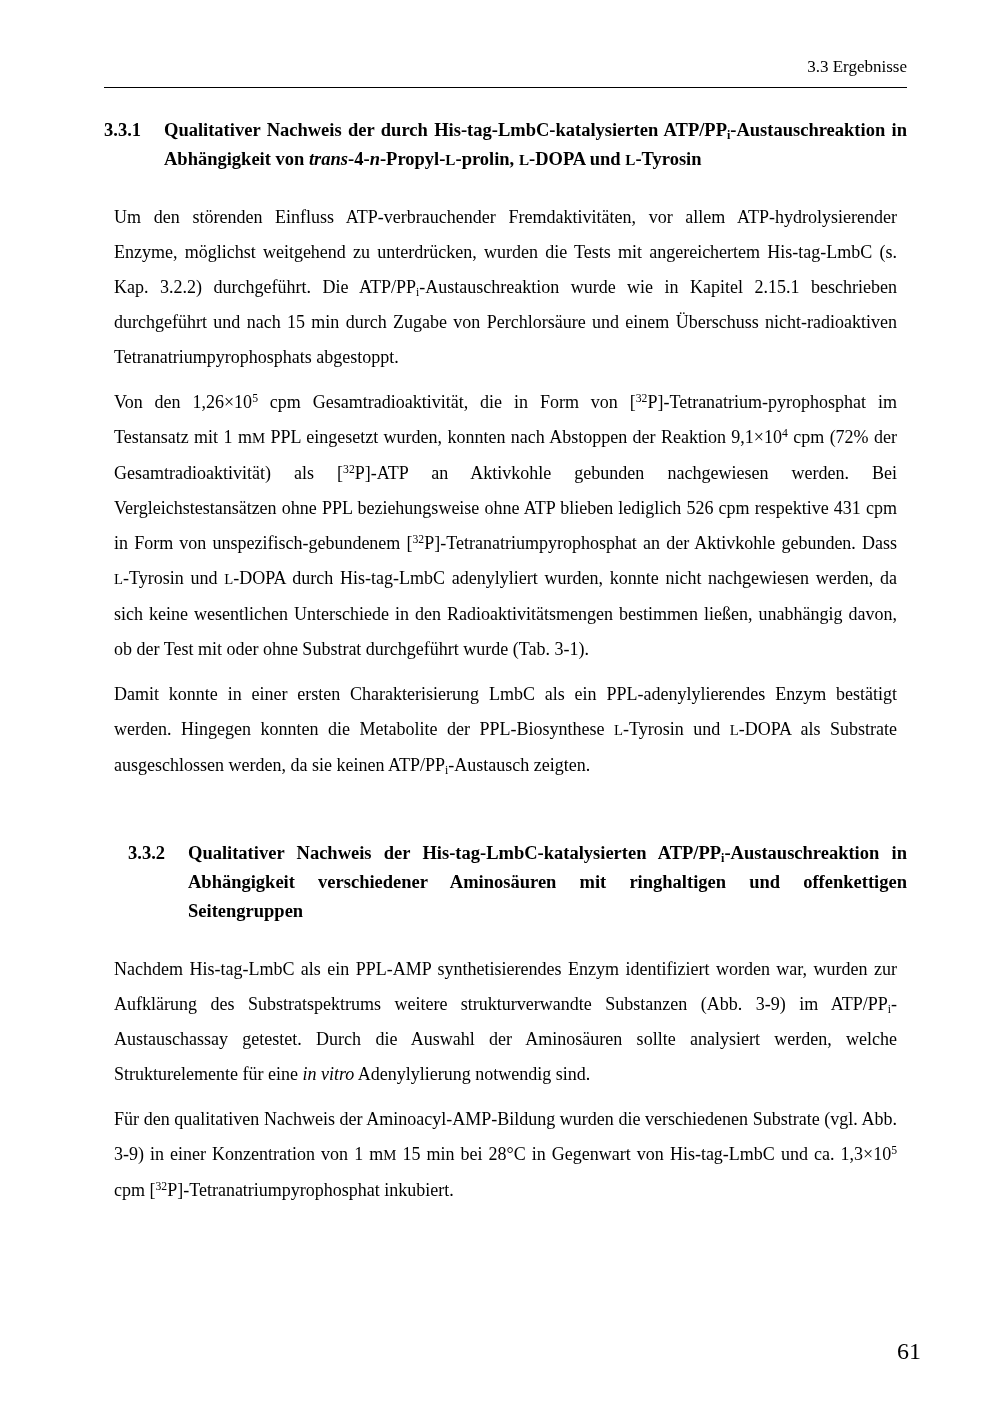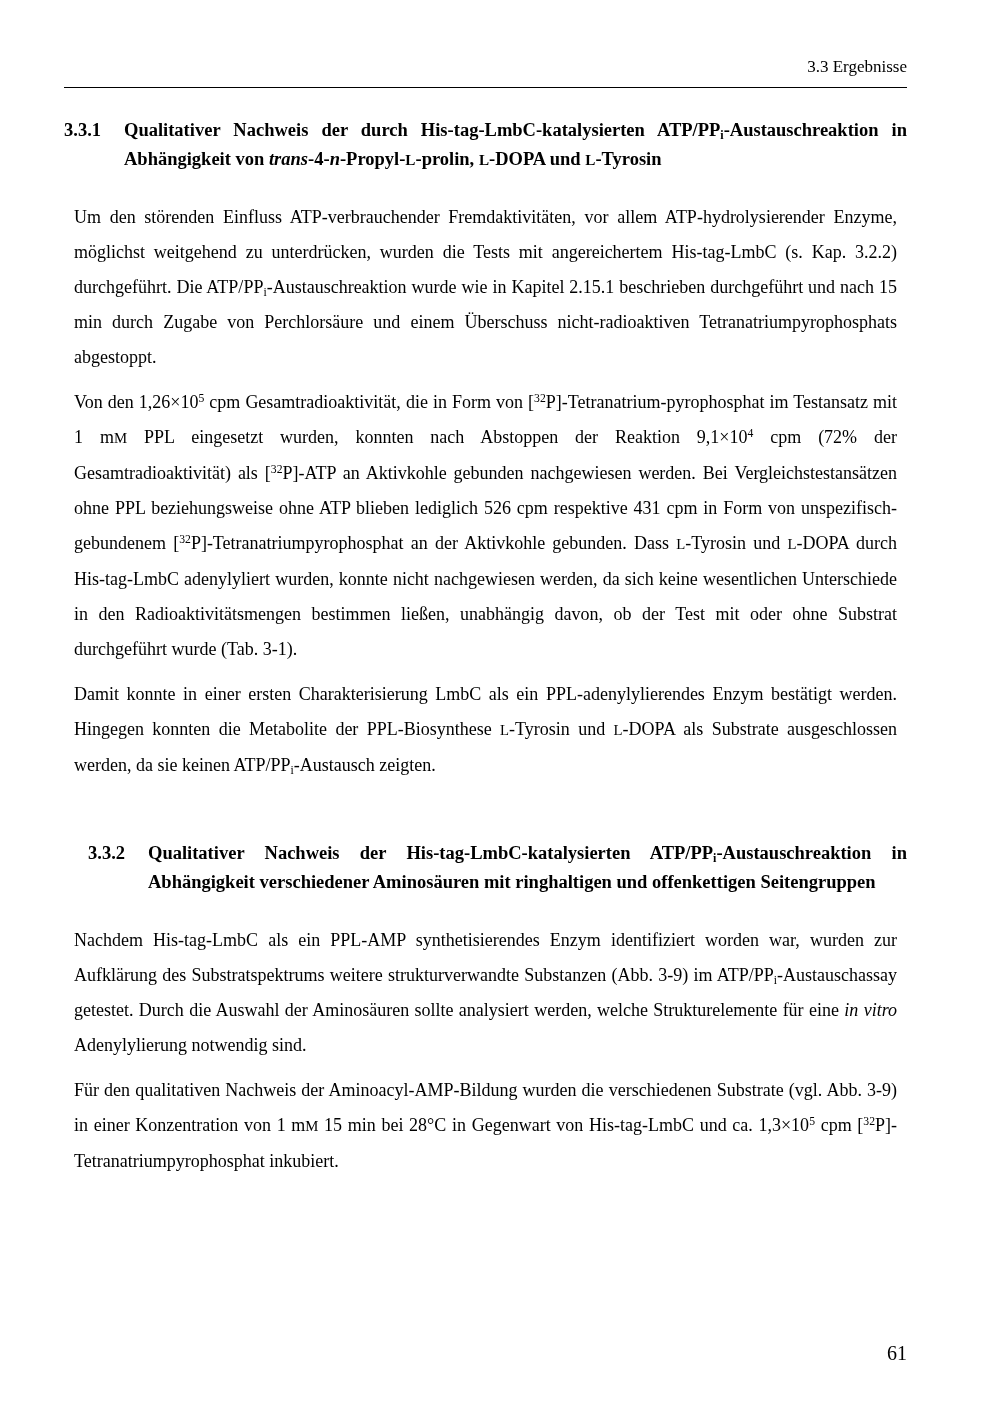--- a/index.html
+++ b/index.html
@@ -8,21 +8,21 @@
     background: #ffffff;
   }
   .page {
     width: 1000px;
     height: 1415px;
     position: relative;
     background: #ffffff;
     color: #000000;
     font-family: "Liberation Serif", serif;
     box-sizing: border-box;
-    padding: 56px 93px 0 64px;
+    padding: 56px 93px 0 104px;
     overflow: hidden;
   }
   .page-header {
     text-align: right;
     font-size: 17px;
     line-height: 22px;
     padding-bottom: 9px;
   }
   .header-rule {
     border: none;
@@ -68,23 +68,23 @@
     line-height: 0;
   }
   .run-i {
     font-style: italic;
   }
   .run-sc {
     font-size: 0.82em;
   }
   .page-number {
     position: absolute;
-    right: 93px;
+    right: 79px;
     bottom: 50px;
-    font-size: 20px;
+    font-size: 24px;
   }
 </style>
 </head>
 <body>
 
 <div class="page">
 
   <header class="page-header">
     <span class="running-head">3.3 Ergebnisse</span>
   </header>

